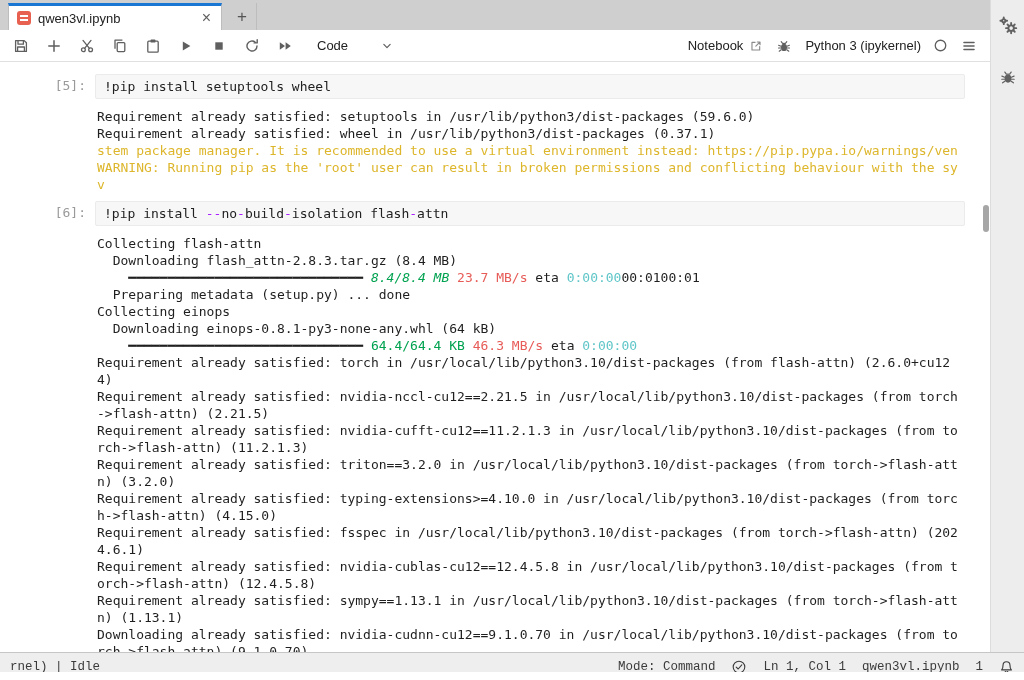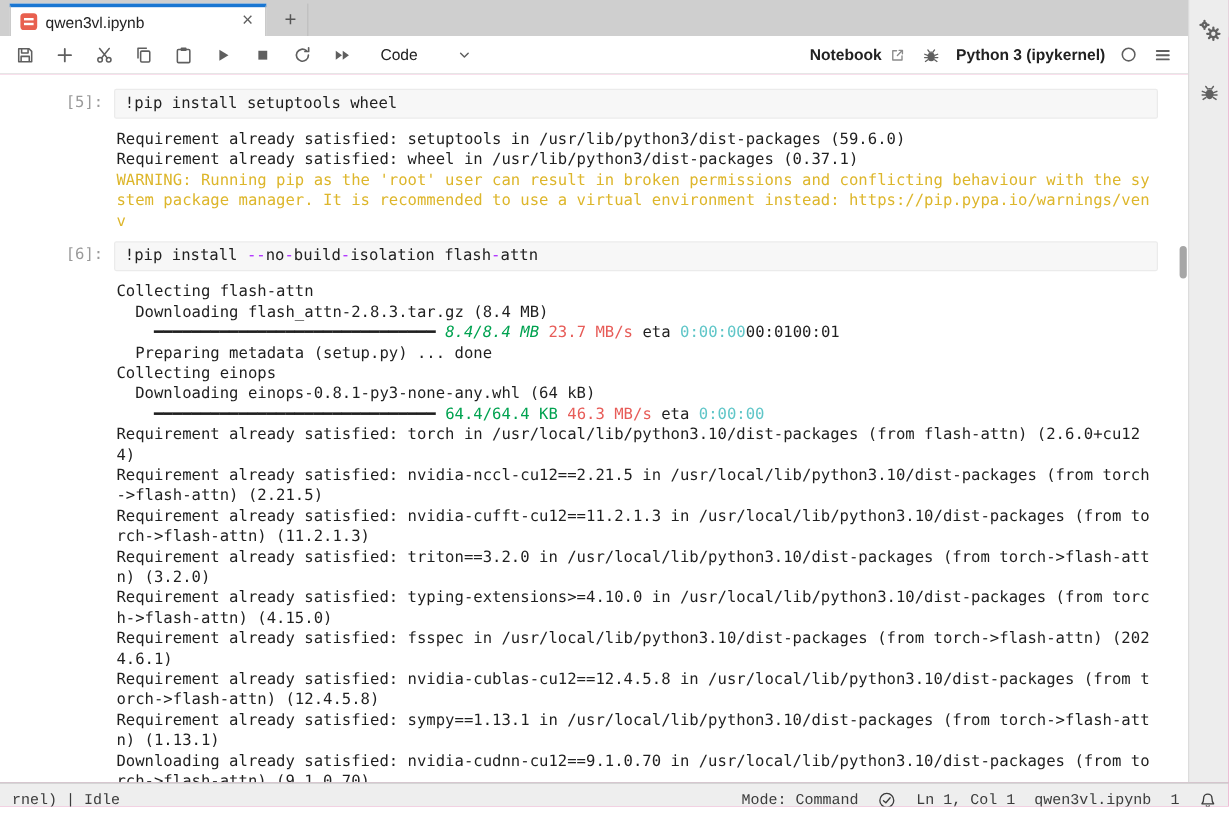--- a/index.html
+++ b/index.html
@@ -15,21 +15,21 @@
   .tab-title{font-size:13px;color:#222;flex:1;white-space:nowrap;overflow:hidden;}
   .tab-close{font-size:16px;color:#5f5f5f;line-height:1;cursor:pointer;padding:0 2px;}
   .newtab{position:absolute;left:228px;top:3px;bottom:0;width:28px;border-right:1px solid #bdbdbd;
           display:flex;align-items:center;justify-content:center;font-size:17px;color:#555;cursor:pointer;}
   
   .toolbar{position:absolute;left:0;top:30px;width:990px;height:32px;background:#fff;border-bottom:1px solid #e0e0e0;
            display:flex;align-items:center;padding:0 12px;box-sizing:border-box;gap:15px;}
   .tbtn{width:18px;height:18px;display:flex;align-items:center;justify-content:center;background:none;border:none;padding:0;cursor:pointer;flex:none;}
   .tbtn svg{display:block;}
   .celltype{display:flex;align-items:center;gap:32px;font-size:13px;color:#212121;cursor:pointer;margin-left:8px;}
-  .tb-right{margin-left:auto;display:flex;align-items:center;gap:12px;font-weight:bold;}
+  .tb-right{margin-left:auto;display:flex;align-items:center;gap:12px;}
   .nb-mode{display:flex;align-items:center;gap:6px;font-size:13px;color:#212121;cursor:pointer;}
   .kernel-name{font-size:13px;color:#212121;cursor:pointer;}
   
   .sidebar-right{position:absolute;left:990px;top:0;width:34px;height:652px;background:#ededed;border-left:1px solid #dcdcdc;
                  display:flex;flex-direction:column;align-items:center;padding-top:14px;gap:30px;box-sizing:border-box;}
   .sbtn{width:22px;height:22px;display:flex;align-items:center;justify-content:center;background:none;border:none;padding:0;cursor:pointer;}
   
   .main{position:absolute;left:0;top:62px;width:990px;height:590px;background:#fff;overflow:hidden;}
   #cells{padding-top:12px;}
   .cell{margin-bottom:8px;}
@@ -172,22 +172,22 @@
   <div class="main">
     <div id="cells">
         <div class="cell">
           <div class="in-row">
             <div class="prompt">[5]:</div>
             <div class="editor"><span>!pip install setuptools wheel</span></div>
           </div>
           <div class="outputs">
             <div class="oline"><span>Requirement already satisfied: setuptools in /usr/lib/python3/dist-packages (59.6.0)</span></div>
             <div class="oline"><span>Requirement already satisfied: wheel in /usr/lib/python3/dist-packages (0.37.1)</span></div>
+            <div class="oline"><span style="color: rgb(221, 182, 43);">stem package manager. It is recommended to use a virtual environment instead: https://pip.pypa.io/warnings/ven</span></div>
             <div class="oline"><span style="color: rgb(221, 182, 43);">WARNING: Running pip as the 'root' user can result in broken permissions and conflicting behaviour with the sy</span></div>
-            <div class="oline"><span style="color: rgb(221, 182, 43);">stem package manager. It is recommended to use a virtual environment instead: https://pip.pypa.io/warnings/ven</span></div>
             <div class="oline"><span style="color: rgb(221, 182, 43);">v</span></div>
           </div>
         </div>
         <div class="cell">
           <div class="in-row">
             <div class="prompt">[6]:</div>
             <div class="editor"><span>!pip install </span><span style="color: rgb(170, 34, 255);">--</span><span>no</span><span style="color: rgb(170, 34, 255);">-</span><span>build</span><span style="color: rgb(170, 34, 255);">-</span><span>isolation flash</span><span style="color: rgb(170, 34, 255);">-</span><span>attn</span></div>
           </div>
           <div class="outputs">
             <div class="oline"><span>Collecting flash-attn</span></div>

